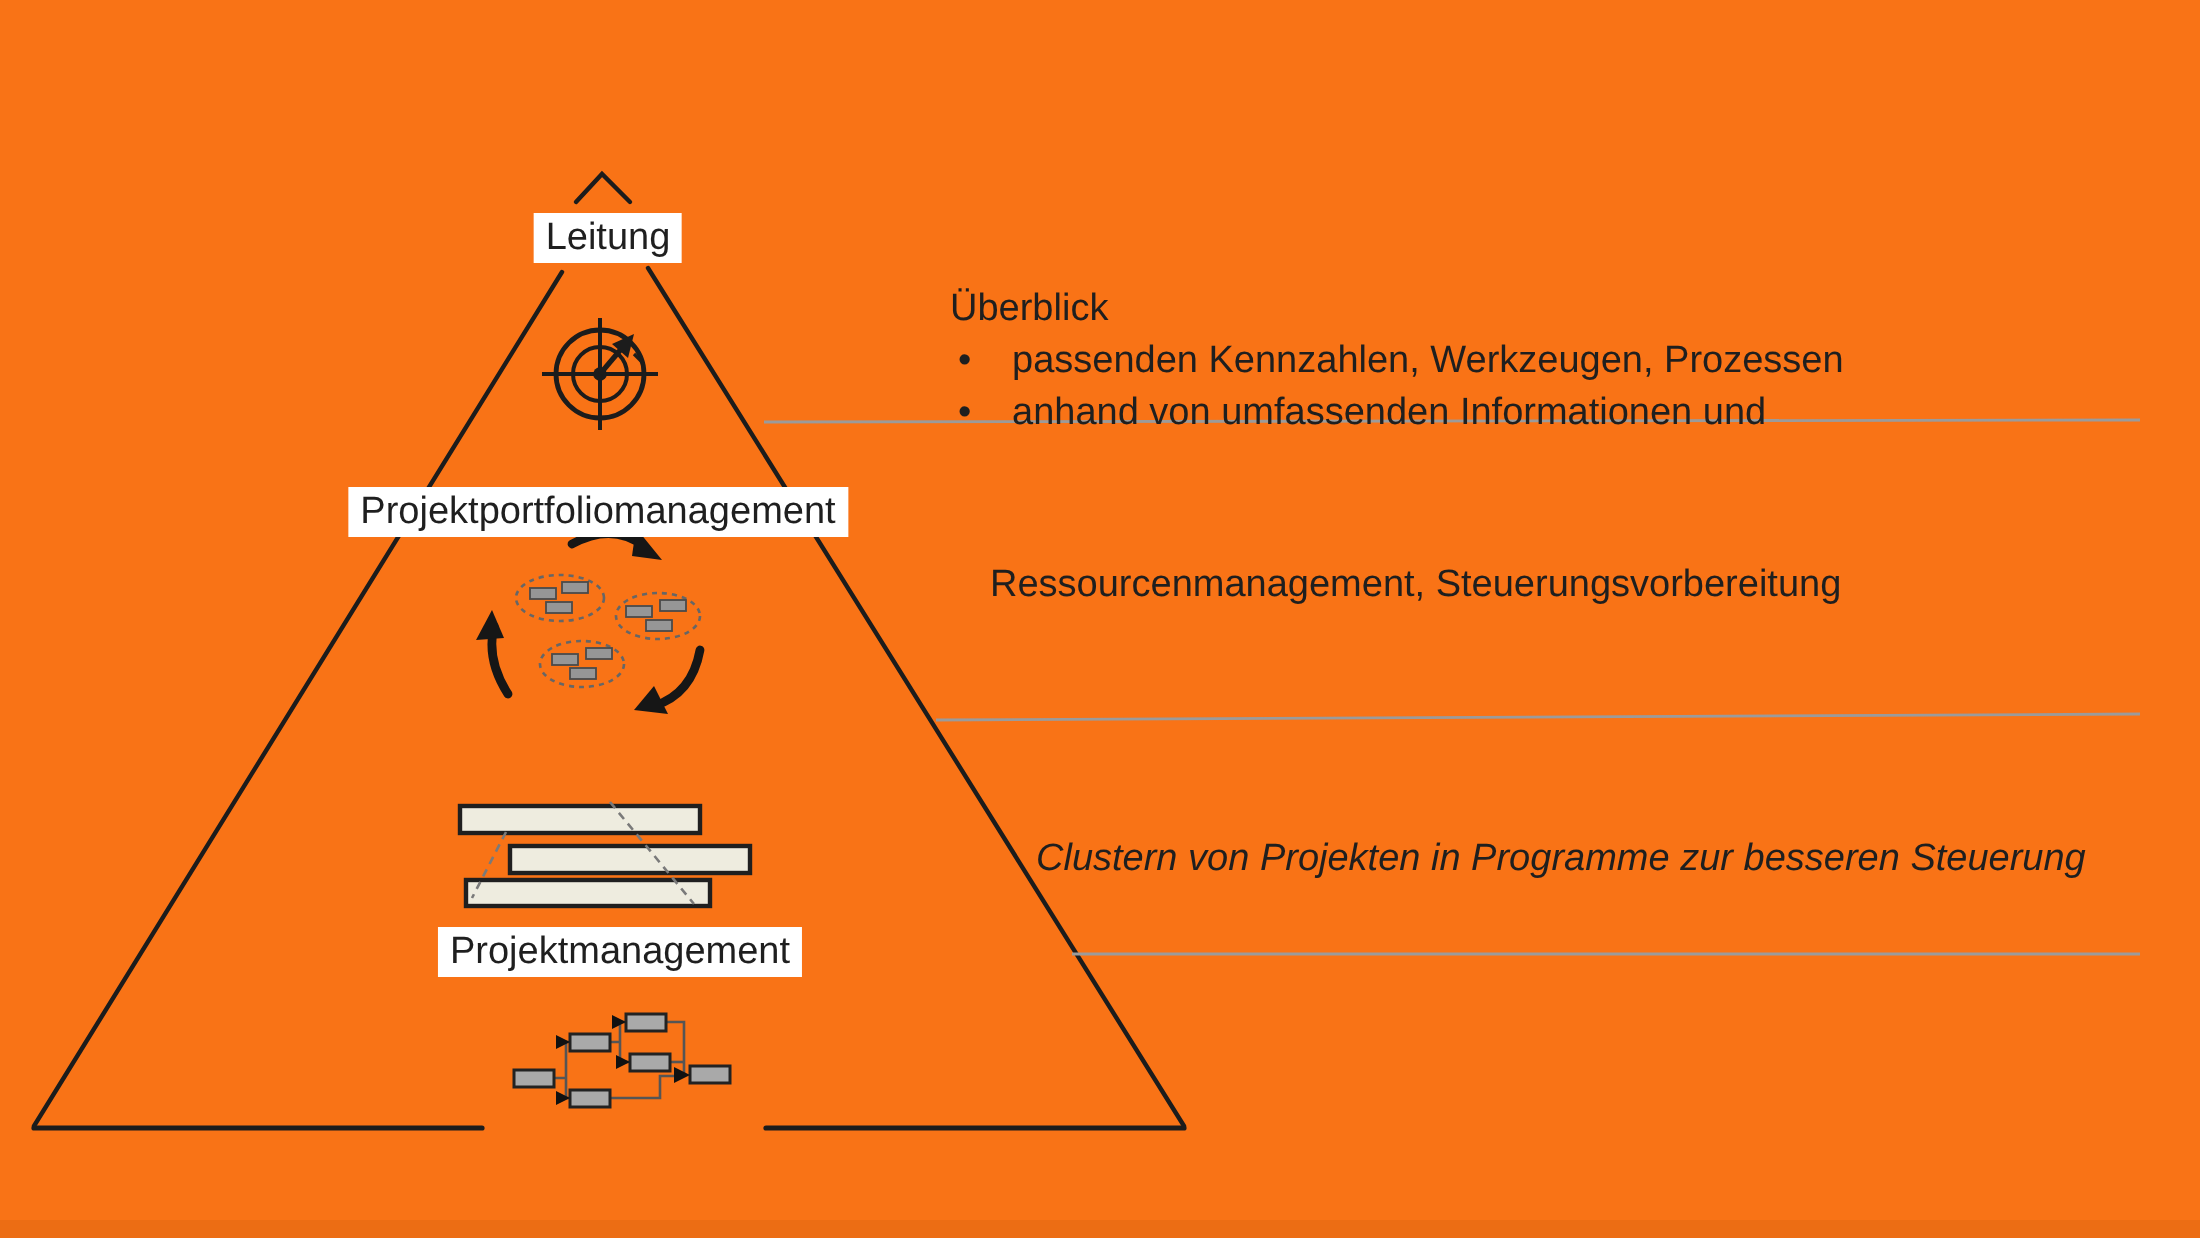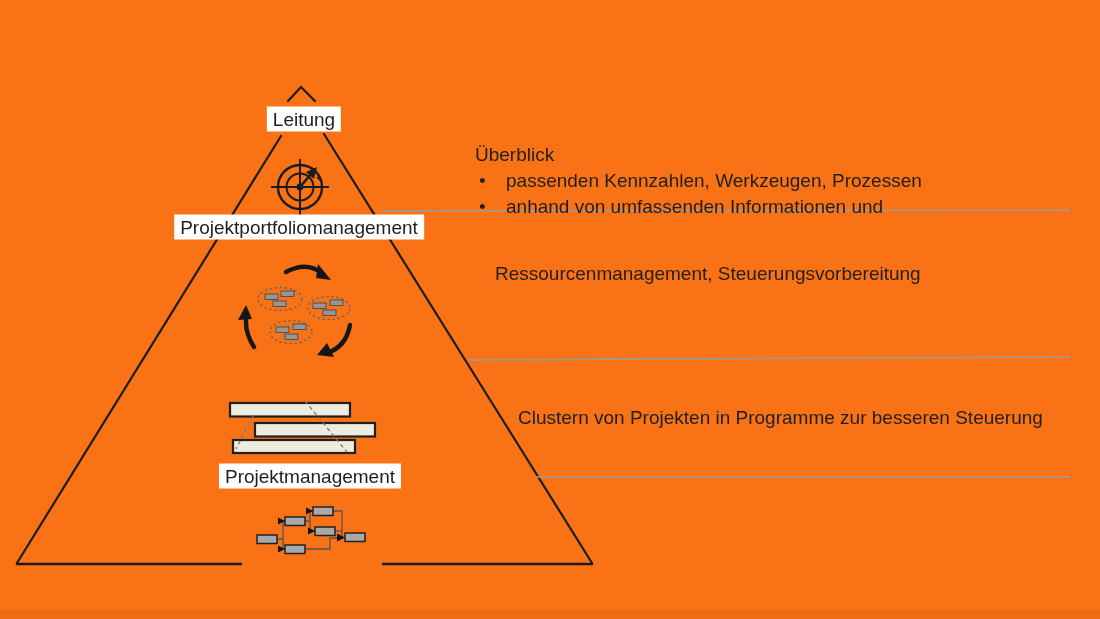--- a/index.html
+++ b/index.html
@@ -146,30 +146,30 @@
         <polygon points="313,511 306,507.5 306,514.5"></polygon>
         <polygon points="315,531 308,527.5 308,534.5"></polygon>
         <polygon points="285,549 278,545.5 278,552.5"></polygon>
         <polygon points="345,537.5 337,533.5 337,541.5"></polygon>
       </g>
     </g>
   </svg>
 
   <div class="lbl" style="left:304px;top:119px;">Leitung</div>
 
-  <div class="lbl" style="left:299px;top:227px;">Projektportfoliomanagement</div>
+  <div class="lbl" style="left:299px;top:256px;">Projektportfoliomanagement</div>
 
 
   <div class="lbl" style="left:310px;top:476px;text-align:right;">Projektmanagement</div>
 
   <div class="rtext" style="left:475px;top:102px;margin-top:40px;">
     <span class="overview-heading">Überblick</span>
     <div class="bullet">passenden Kennzahlen, Werkzeugen, Prozessen</div>
     <div class="bullet">anhand von umfassenden Informationen und</div>
   </div>
 
-  <div class="rtext" style="left:495px;top:261px;">Ressourcenmanagement, Steuerungsvorbereitung</div>
+  <div class="rtext" style="left:495px;top:280px;">Ressourcenmanagement, Steuerungsvorbereitung</div>
 
-  <div class="rtext" style="left:518px;top:405px;">Clustern von Projekten in Programme zur besseren Steuerung</div>
+  <div class="rtext" style="left:518px;top:417px;font-style:italic;">Clustern von Projekten in Programme zur besseren Steuerung</div>
 
 
   <div class="bottom-band"></div>
 </div>
 
 </body></html>

